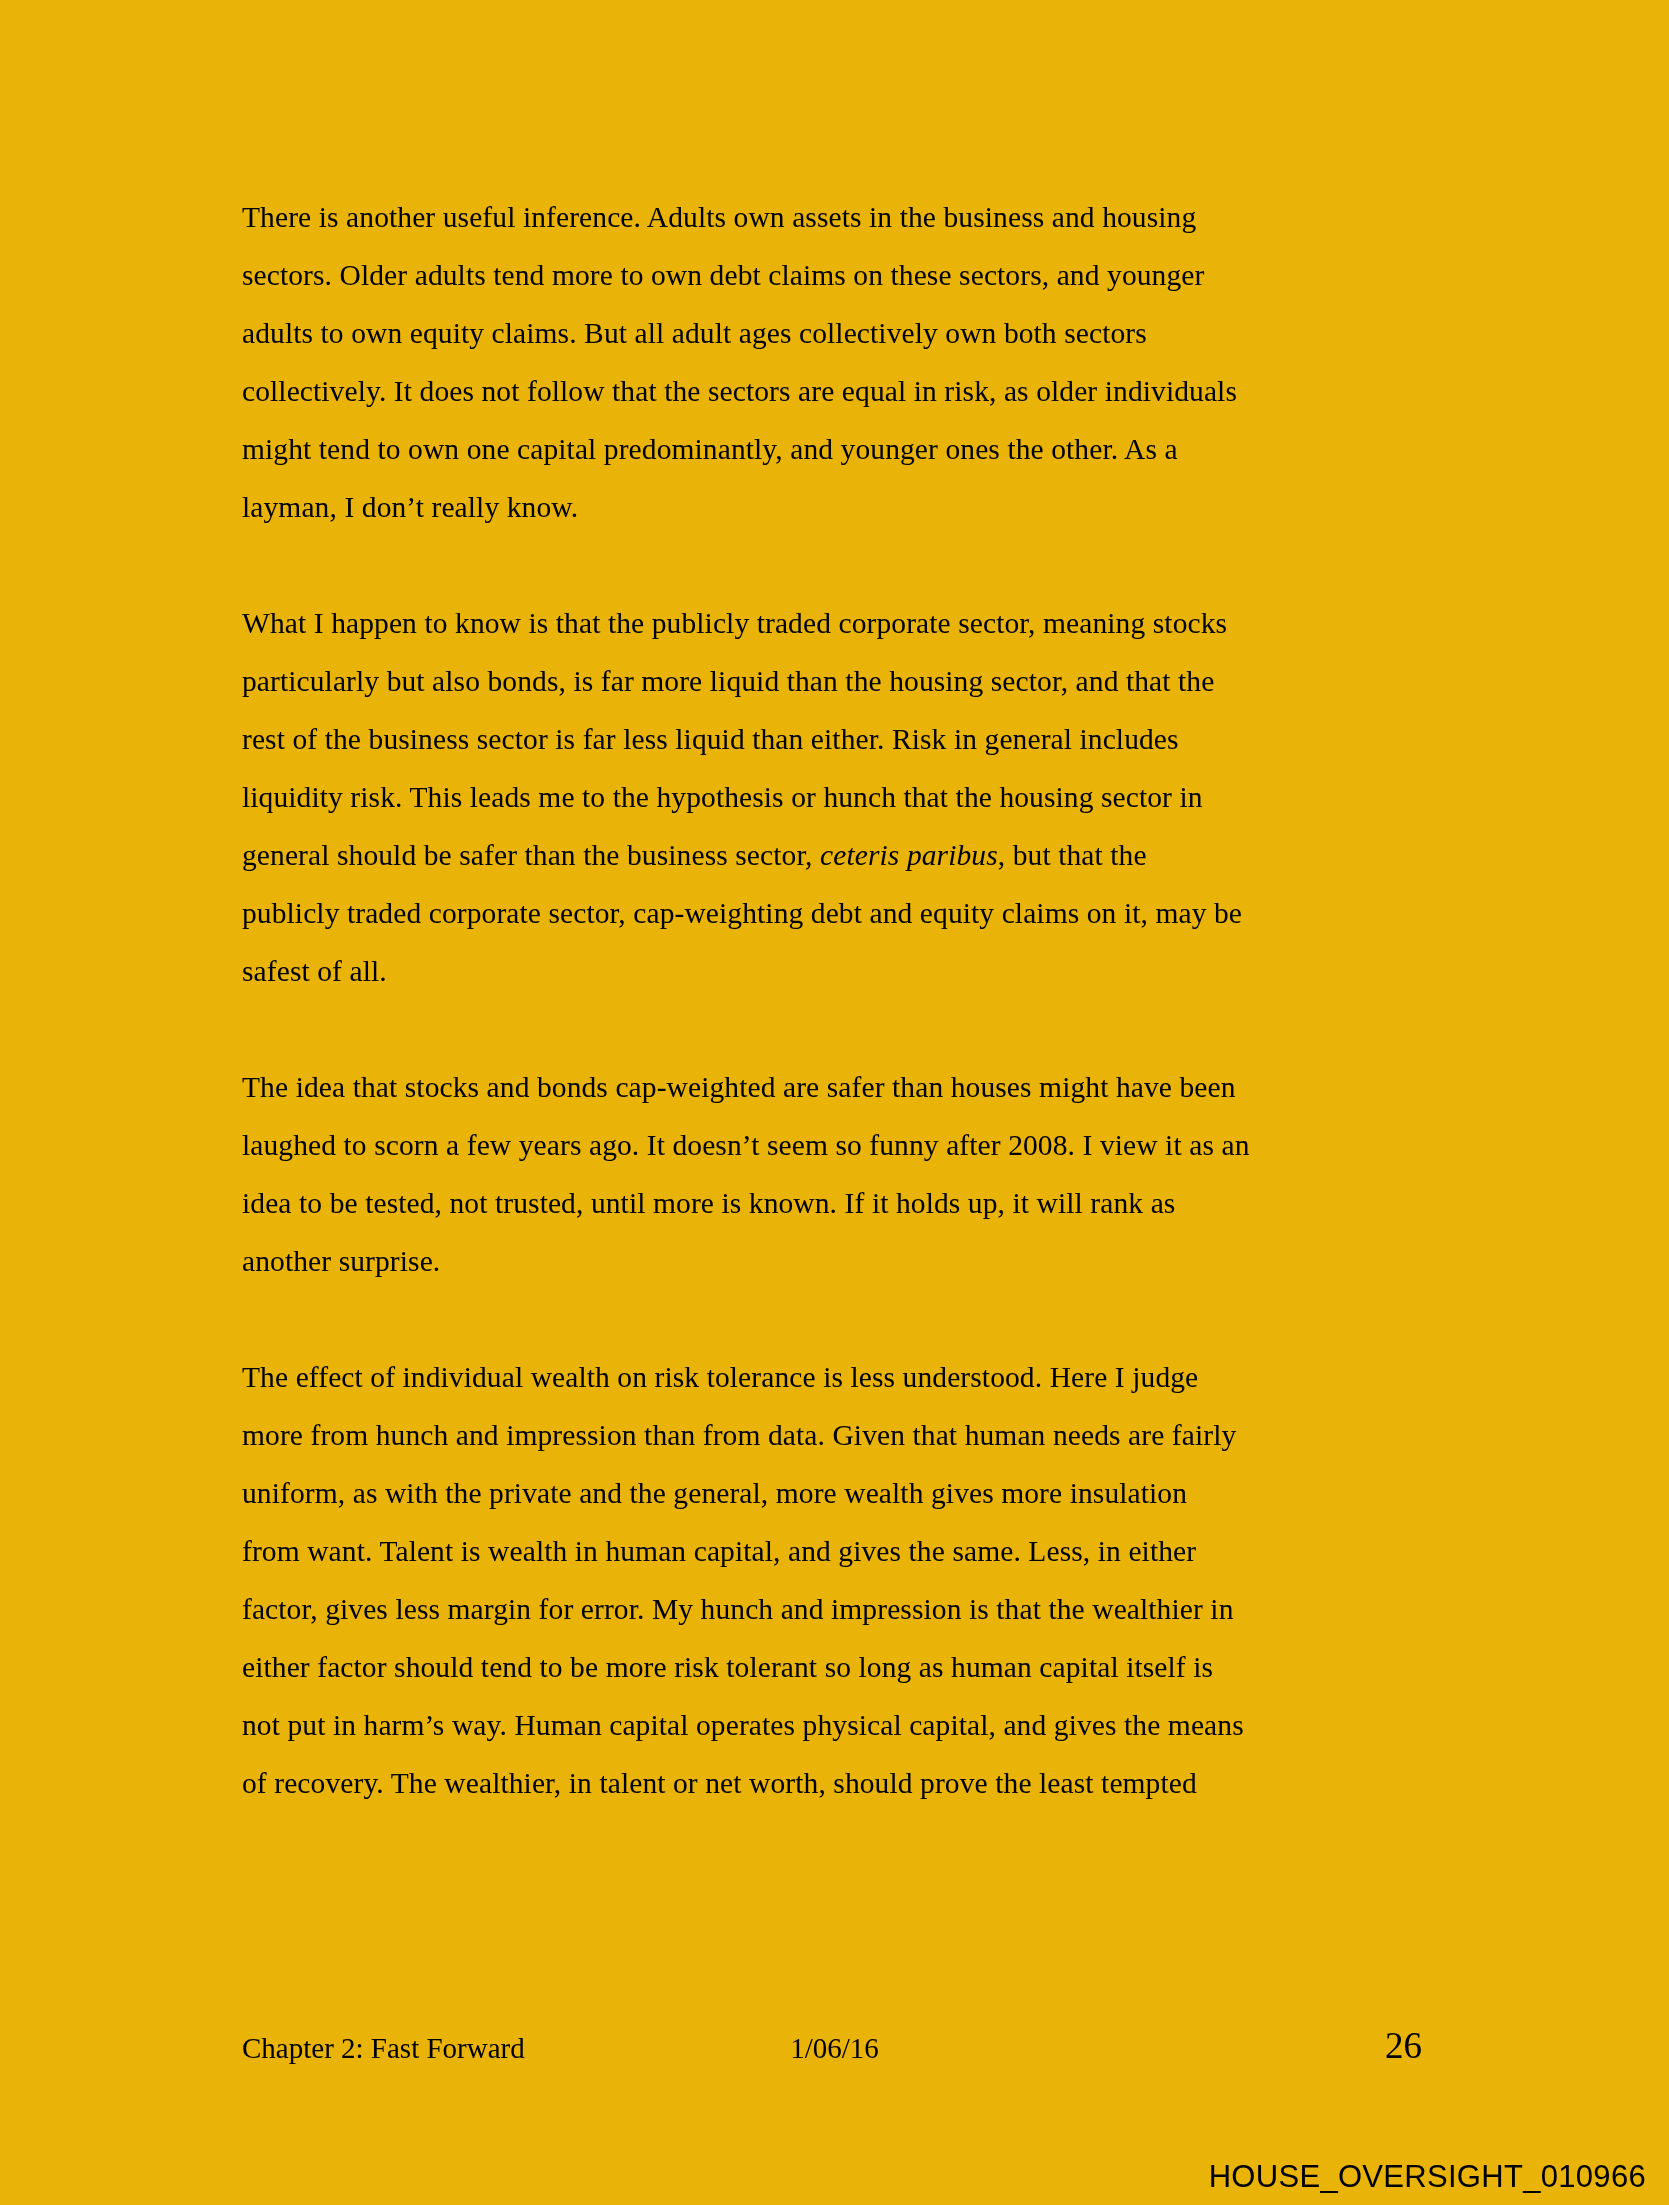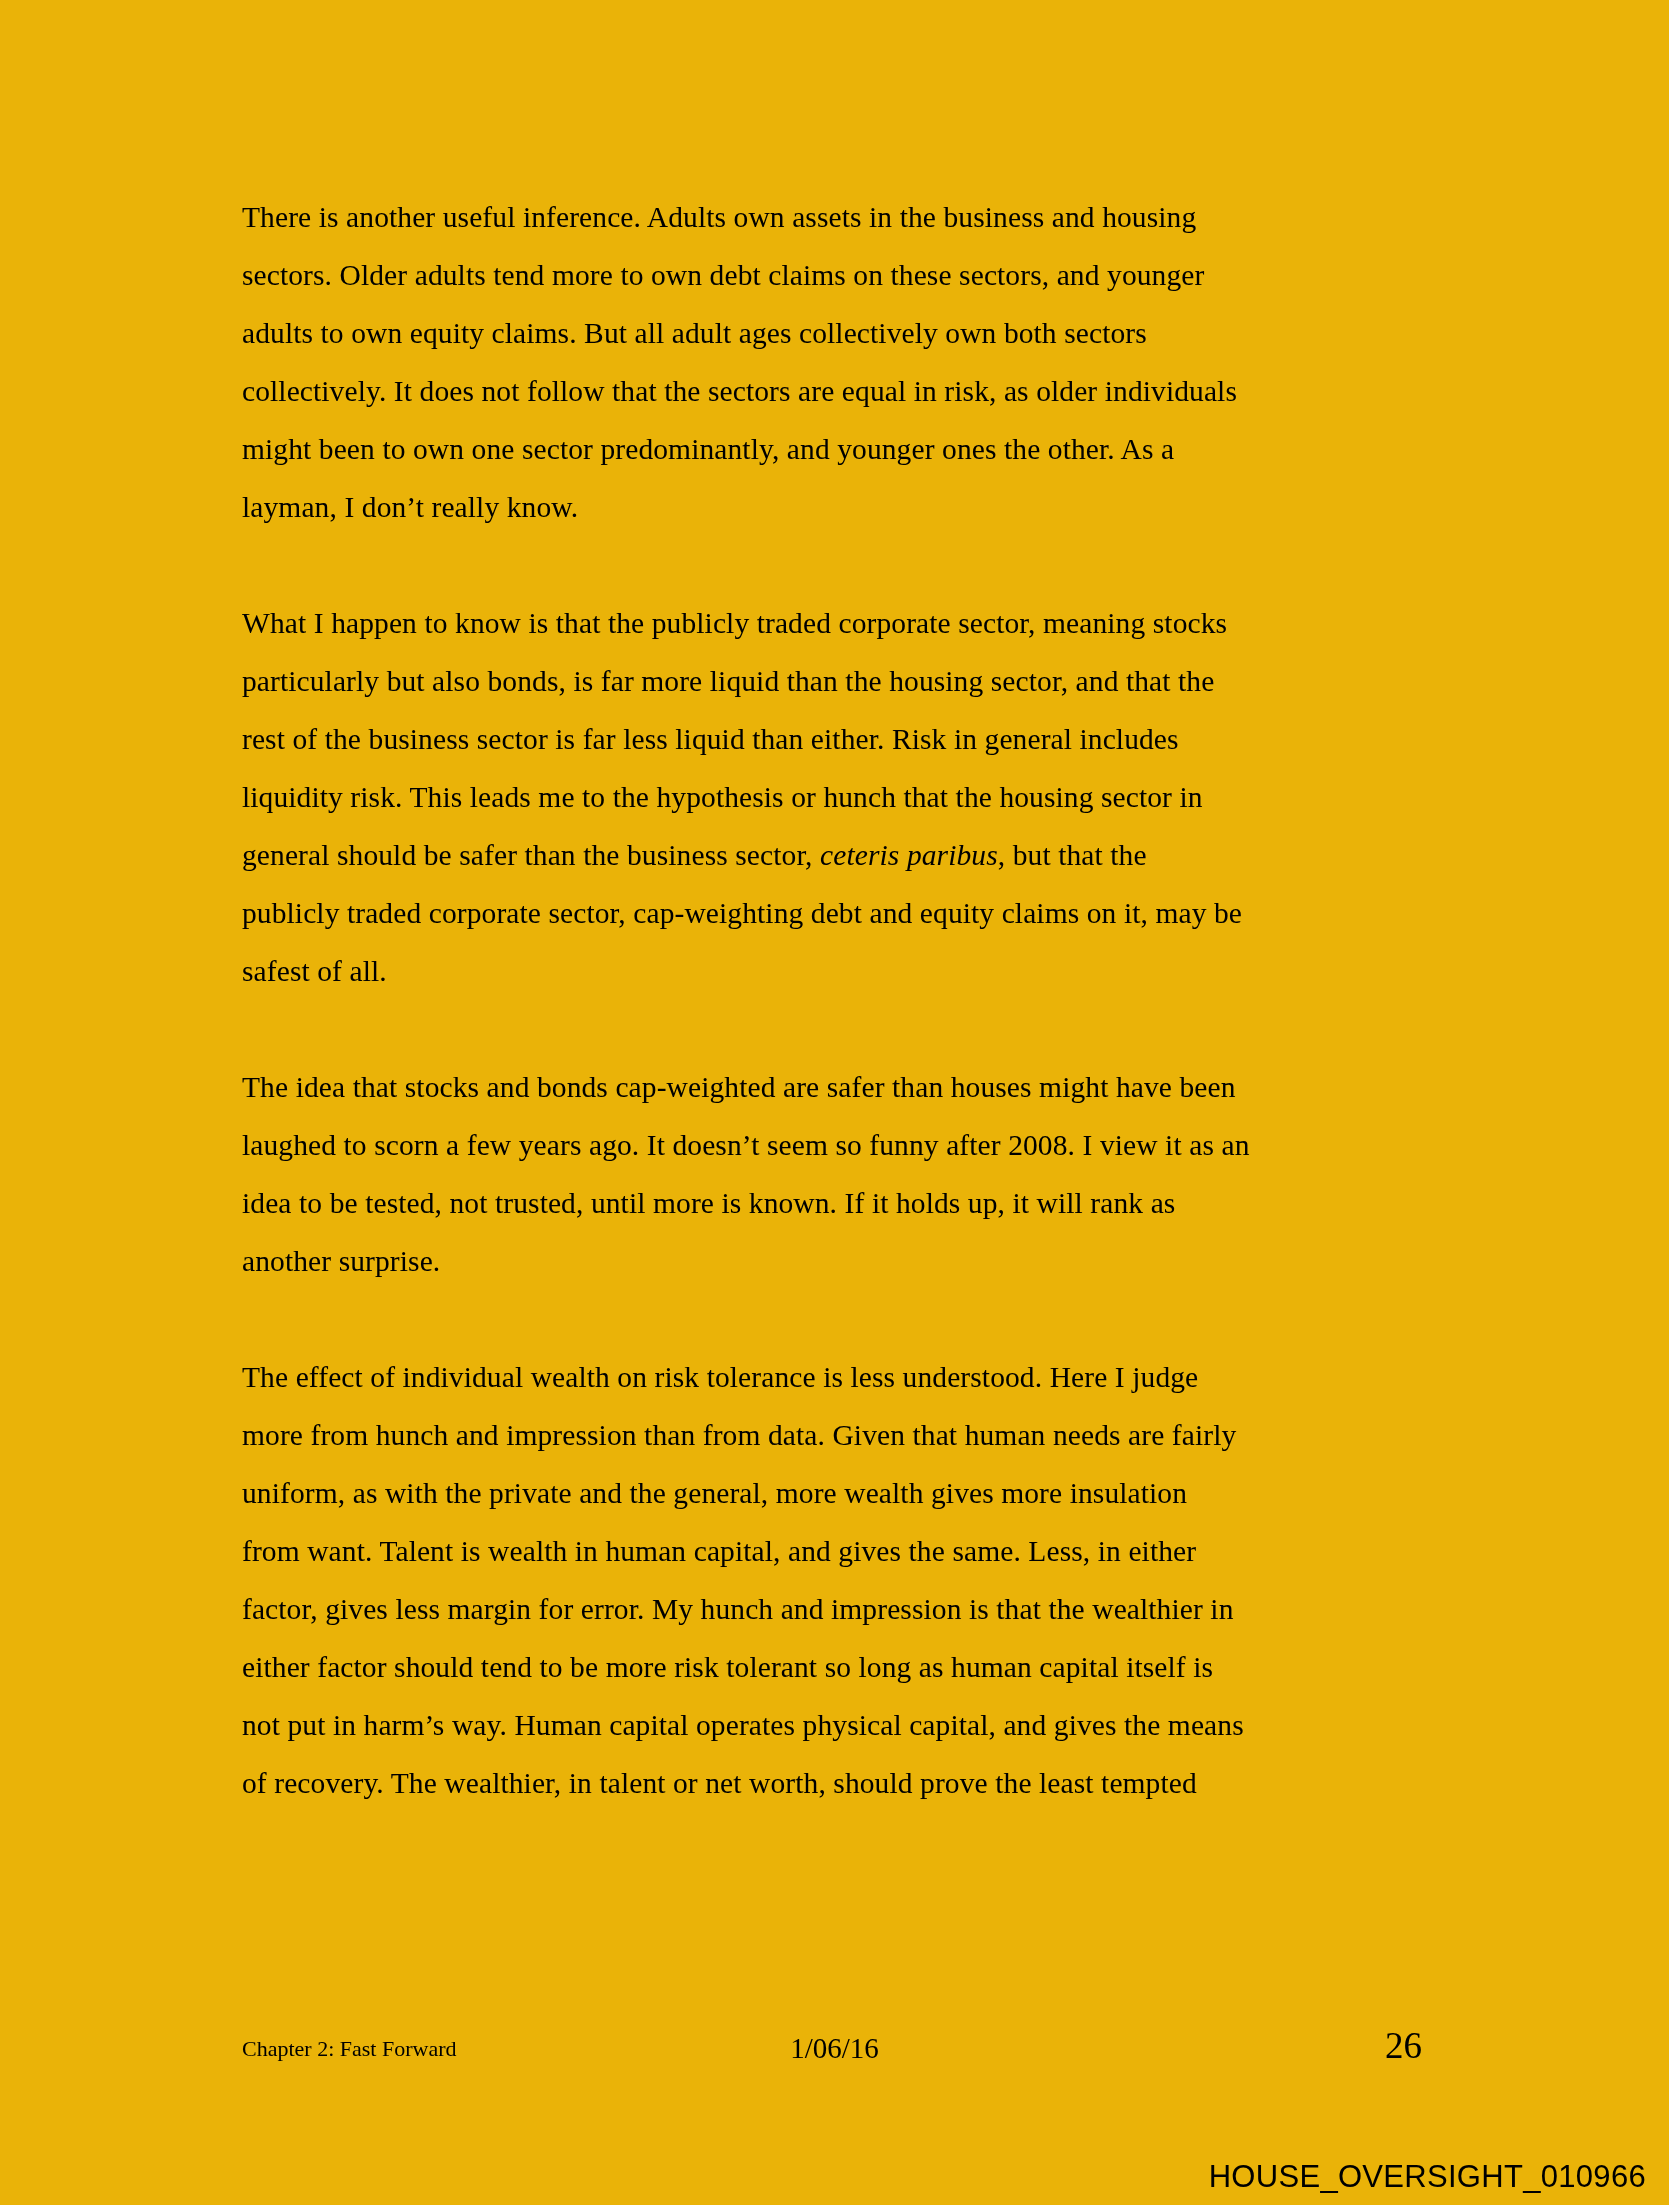--- a/index.html
+++ b/index.html
@@ -37,21 +37,21 @@
     white-space: nowrap;
     letter-spacing: 0.1px;
   }
   .italic {
     font-style: italic;
   }
   .footer-chapter {
     position: absolute;
     left: 242px;
     top: 2032px;
-    font-size: 22px;
+    font-size: 29px;
     line-height: 33px;
     white-space: nowrap;
   }
   .footer-date {
     position: absolute;
     left: 0;
     top: 2032px;
     width: 1669px;
     text-align: center;
     font-size: 29px;
@@ -79,21 +79,21 @@
 <body>
 
 <div class="page">
 
   <div class="text-content">
       <div class="paragraph">
         <div class="line"><span class="">There is another useful inference. Adults own assets in the business and housing</span></div>
         <div class="line"><span class="">sectors. Older adults tend more to own debt claims on these sectors, and younger</span></div>
         <div class="line"><span class="">adults to own equity claims. But all adult ages collectively own both sectors</span></div>
         <div class="line"><span class="">collectively. It does not follow that the sectors are equal in risk, as older individuals</span></div>
-        <div class="line"><span class="">might been to own one sector predominantly, and younger ones the other. As a</span></div>
+        <div class="line"><span class="">might tend to own one capital predominantly, and younger ones the other. As a</span></div>
         <div class="line"><span class="">layman, I don’t really know.</span></div>
       </div>
       <div class="paragraph">
         <div class="line"><span class="">What I happen to know is that the publicly traded corporate sector, meaning stocks</span></div>
         <div class="line"><span class="">particularly but also bonds, is far more liquid than the housing sector, and that the</span></div>
         <div class="line"><span class="">rest of the business sector is far less liquid than either. Risk in general includes</span></div>
         <div class="line"><span class="">liquidity risk. This leads me to the hypothesis or hunch that the housing sector in</span></div>
         <div class="line"><span class="">general should be safer than the business sector, </span><span class="italic">ceteris paribus</span><span class="">, but that the</span></div>
         <div class="line"><span class="">publicly traded corporate sector, cap-weighting debt and equity claims on it, may be</span></div>
         <div class="line"><span class="">safest of all.</span></div>

